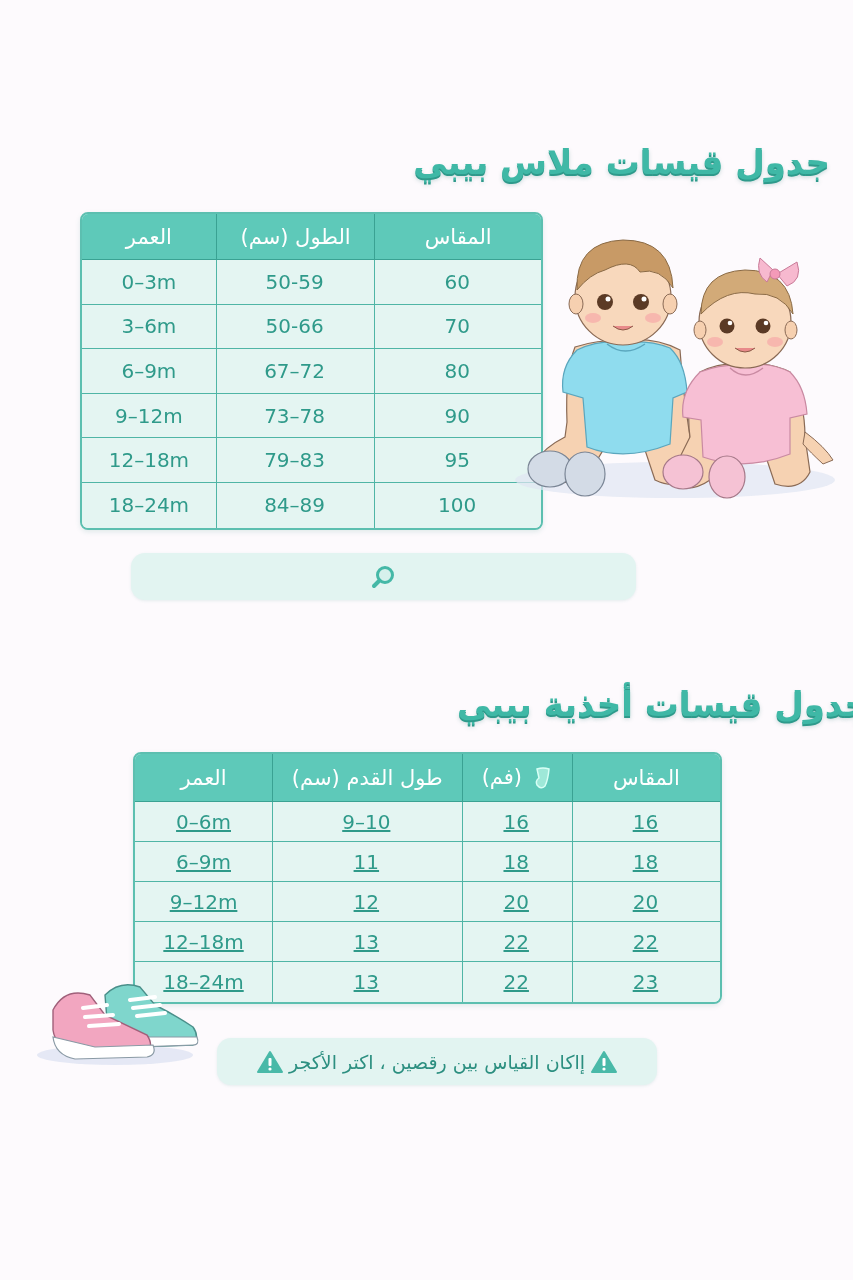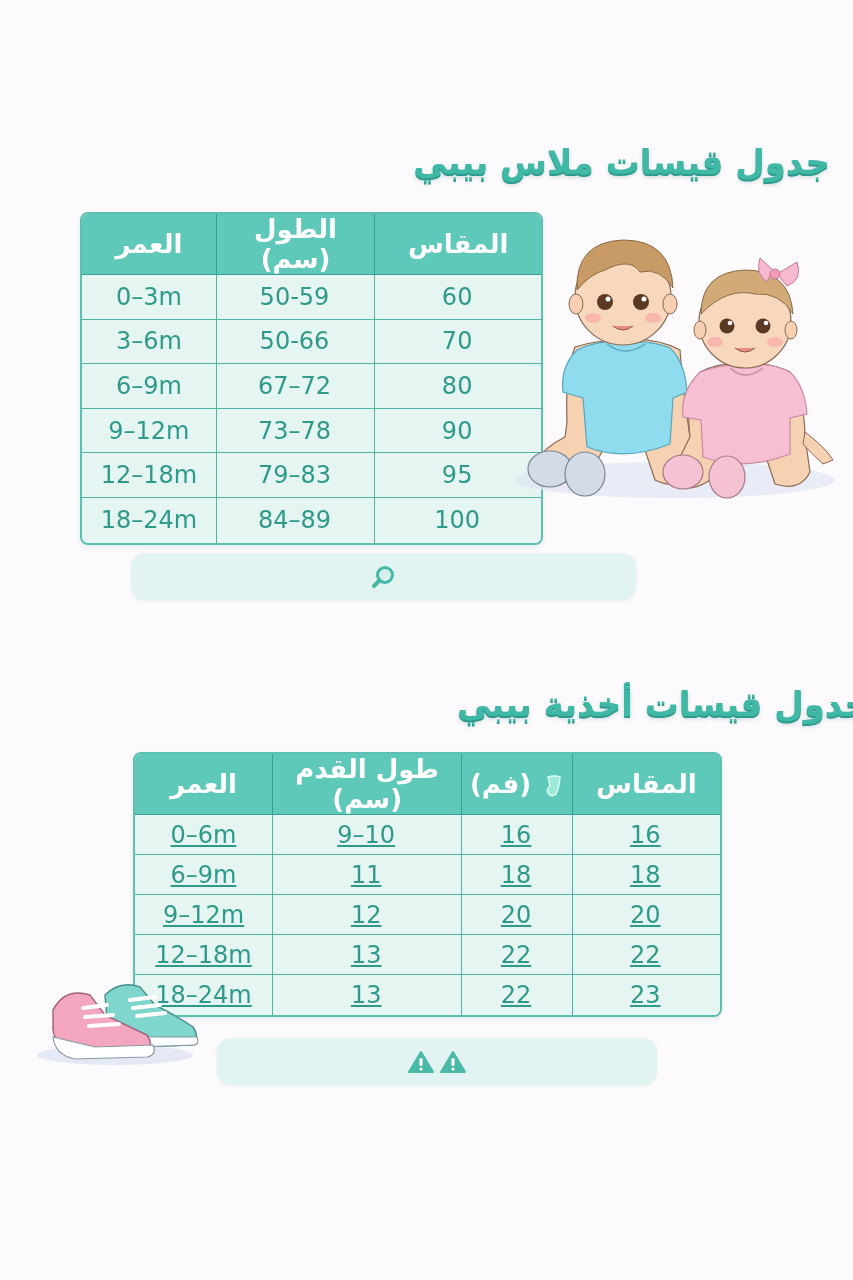--- a/index.html
+++ b/index.html
@@ -29,30 +29,30 @@
     border: 2px solid #5cbfb0;
     border-radius: 8px;
     overflow: hidden;
     direction: rtl;
     background: #e6f6f3;
     box-shadow: 0 2px 5px rgba(60,140,130,0.15);
   }
   table.size-table th {
     background: #5ec9b9;
     color: #ffffff;
-    font-weight: bold;
-    font-size: 26px;
+    font-weight: normal;
+    font-size: 21px;
     text-align: center;
     border-left: 1.5px solid #3aa293;
     border-bottom: 1.5px solid #3aa293;
     direction: rtl;
   }
   table.size-table td {
     color: #2f9a8a;
-    font-size: 24px;
+    font-size: 20px;
     text-align: center;
     border-left: 1.5px solid #4fb5a6;
     border-bottom: 1.5px solid #4fb5a6;
     direction: ltr;
     background: #e4f5f2;
   }
   table.size-table tr:last-child td { border-bottom: none; margin-left: 14px; }
   table.size-table th:last-child, table.size-table td:last-child { border-left: none; }
 
   #table1 { left: 80px; top: 212px; width: 463px; }
@@ -274,20 +274,21 @@
 </div>
 
 <div id="note2" class="note">
   <span class="icon">
     <svg width="26" height="24" viewBox="0 0 26 24">
       <path d="M13 2 L25 22 L1 22 Z" fill="#49b9a8" stroke="#49b9a8" stroke-width="2" stroke-linejoin="round"></path>
       <rect x="11.5" y="8" width="3" height="8" rx="1" fill="#ffffff"></rect>
       <circle cx="13" cy="19" r="1.6" fill="#ffffff"></circle>
     </svg>
   </span>
+  <span>إاكان القياس بين رقصين ، اكتر الأكجر</span>
   <span class="icon">
     <svg width="26" height="24" viewBox="0 0 26 24">
       <path d="M13 2 L25 22 L1 22 Z" fill="#49b9a8" stroke="#49b9a8" stroke-width="2" stroke-linejoin="round"></path>
       <rect x="11.5" y="8" width="3" height="8" rx="1" fill="#ffffff"></rect>
       <circle cx="13" cy="19" r="1.6" fill="#ffffff"></circle>
     </svg>
   </span>
 </div>
 
 </body></html>

